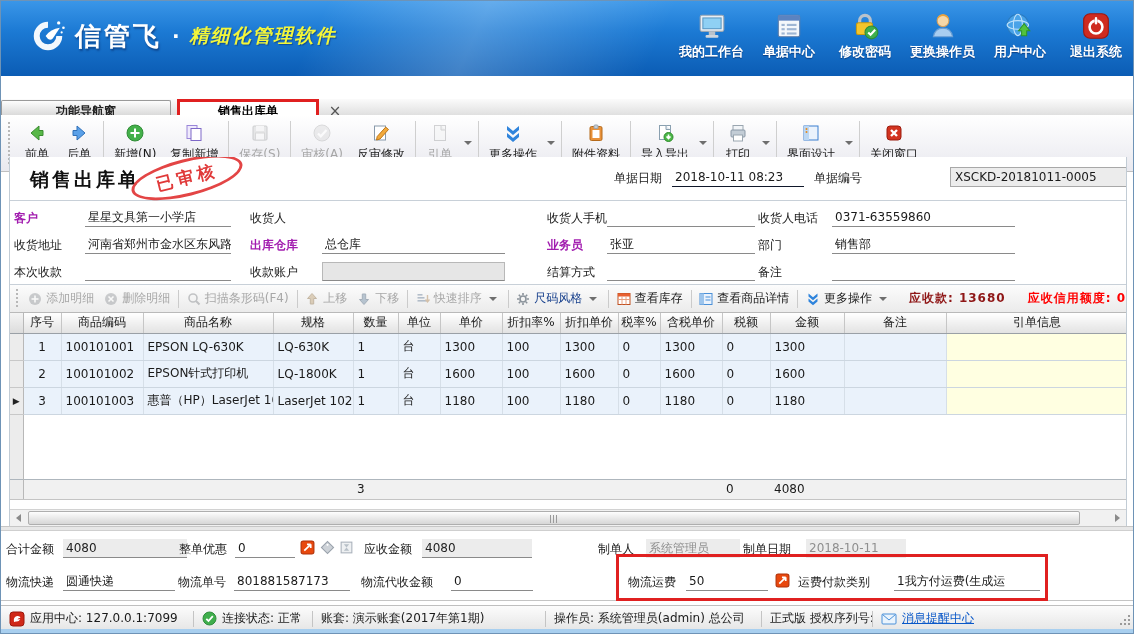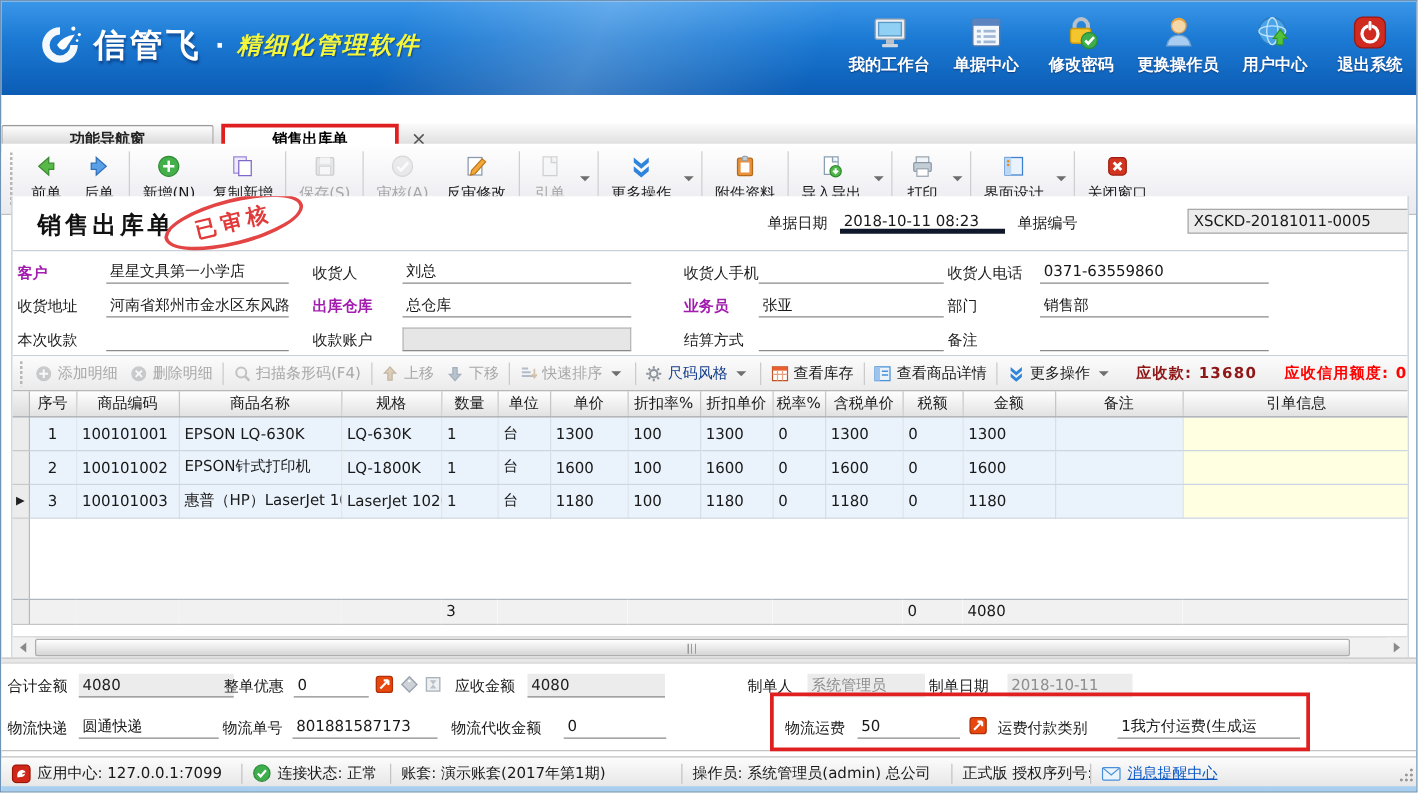--- a/index.html
+++ b/index.html
@@ -45,21 +45,21 @@
   .tsep { width:1px; height:44px; background:#cfcfcf; margin:0 3px; }
   
   .content { position:absolute; top:156px; left:8px; width:1118px; height:369px;
     border-left:1px solid #c2ccd5; border-right:1px solid #c2ccd5; background:#fff; overflow:hidden; }
   .doc-header { position:relative; height:44px; border-bottom:1px solid #c8d0d8; }
   .doc-title { position:absolute; left:20px; top:10px; font-size:19px; font-weight:bold; letter-spacing:3px; color:#111; }
   .stamp { position:absolute; left:120px; top:2px; width:114px; height:37px;
     border:3px solid #e34545; border-radius:50%; color:#e03a3a; font-size:17px; font-weight:bold;
     display:flex; align-items:center; justify-content:center; transform:rotate(-14deg); letter-spacing:4px; }
   .dh-label { position:absolute; top:13px; font-size:12px; color:#1a1a1a; }
-  .dh-val { position:absolute; top:11px; height:19px; padding:2px 3px 0; border-bottom:4px solid #0f172a; }
+  .dh-val { position:absolute; top:11px; height:19px; padding:2px 3px 0; border-bottom:1px solid #0f172a; }
   .dh-box { position:absolute; top:10px; height:20px; padding:2px 4px 0; background:#ececec; border:1px solid #a8a8a8; }
   
   .fields { position:relative; height:84px; border-bottom:1px solid #c8d0d8; }
   .flabel { position:absolute; height:20px; line-height:20px; color:#1a1a1a; white-space:nowrap; }
   .flabel.blue { color:#a21caf;font-weight:bold; }
   .finput { position:absolute; height:19px; line-height:18px; padding:0 3px; border-bottom:1px solid #8a8a8a; white-space:nowrap; overflow:hidden; cursor:text; }
   .finput.ro { background:#e6e6e6; border:1px solid #b8b8b8; border-bottom:1px solid #8a8a8a; cursor:default; }
   .r1 { top:7px; } .r2 { top:34px; } .r3 { top:61px; }
   .lc1 { left:4px; }  .fc1 { left:75px;  width:146px; }
   .lc2 { left:240px; } .fc2 { left:312px; width:183px; }
@@ -357,21 +357,20 @@
     <span class="dh-label" style="left:604px;">单据日期</span>
     <span class="dh-val" style="left:662px;width:132px;">2018-10-11 08:23</span>
     <span class="dh-label" style="left:804px;">单据编号</span>
     <span class="dh-box" style="left:940px;width:204px;">XSCKD-20181011-0005</span>
   </div>
 
   <div class="fields">
     <span class="flabel blue r1 lc1">客户</span>
     <span class="finput r1 fc1">星星文具第一小学店</span>
     <span class="flabel r1 lc2">收货人</span>
-    <span class="finput r1 fc2">刘总</span>
     <span class="flabel r1 lc3">收货人手机</span>
     <span class="finput r1 fc3"></span>
     <span class="flabel r1 lc4">收货人电话</span>
     <span class="finput r1 fc4">0371-63559860</span>
 
     <span class="flabel r2 lc1">收货地址</span>
     <span class="finput r2 fc1">河南省郑州市金水区东风路</span>
     <span class="flabel blue r2 lc2">出库仓库</span>
     <span class="finput r2 fc2">总仓库</span>
     <span class="flabel blue r2 lc3">业务员</span>

